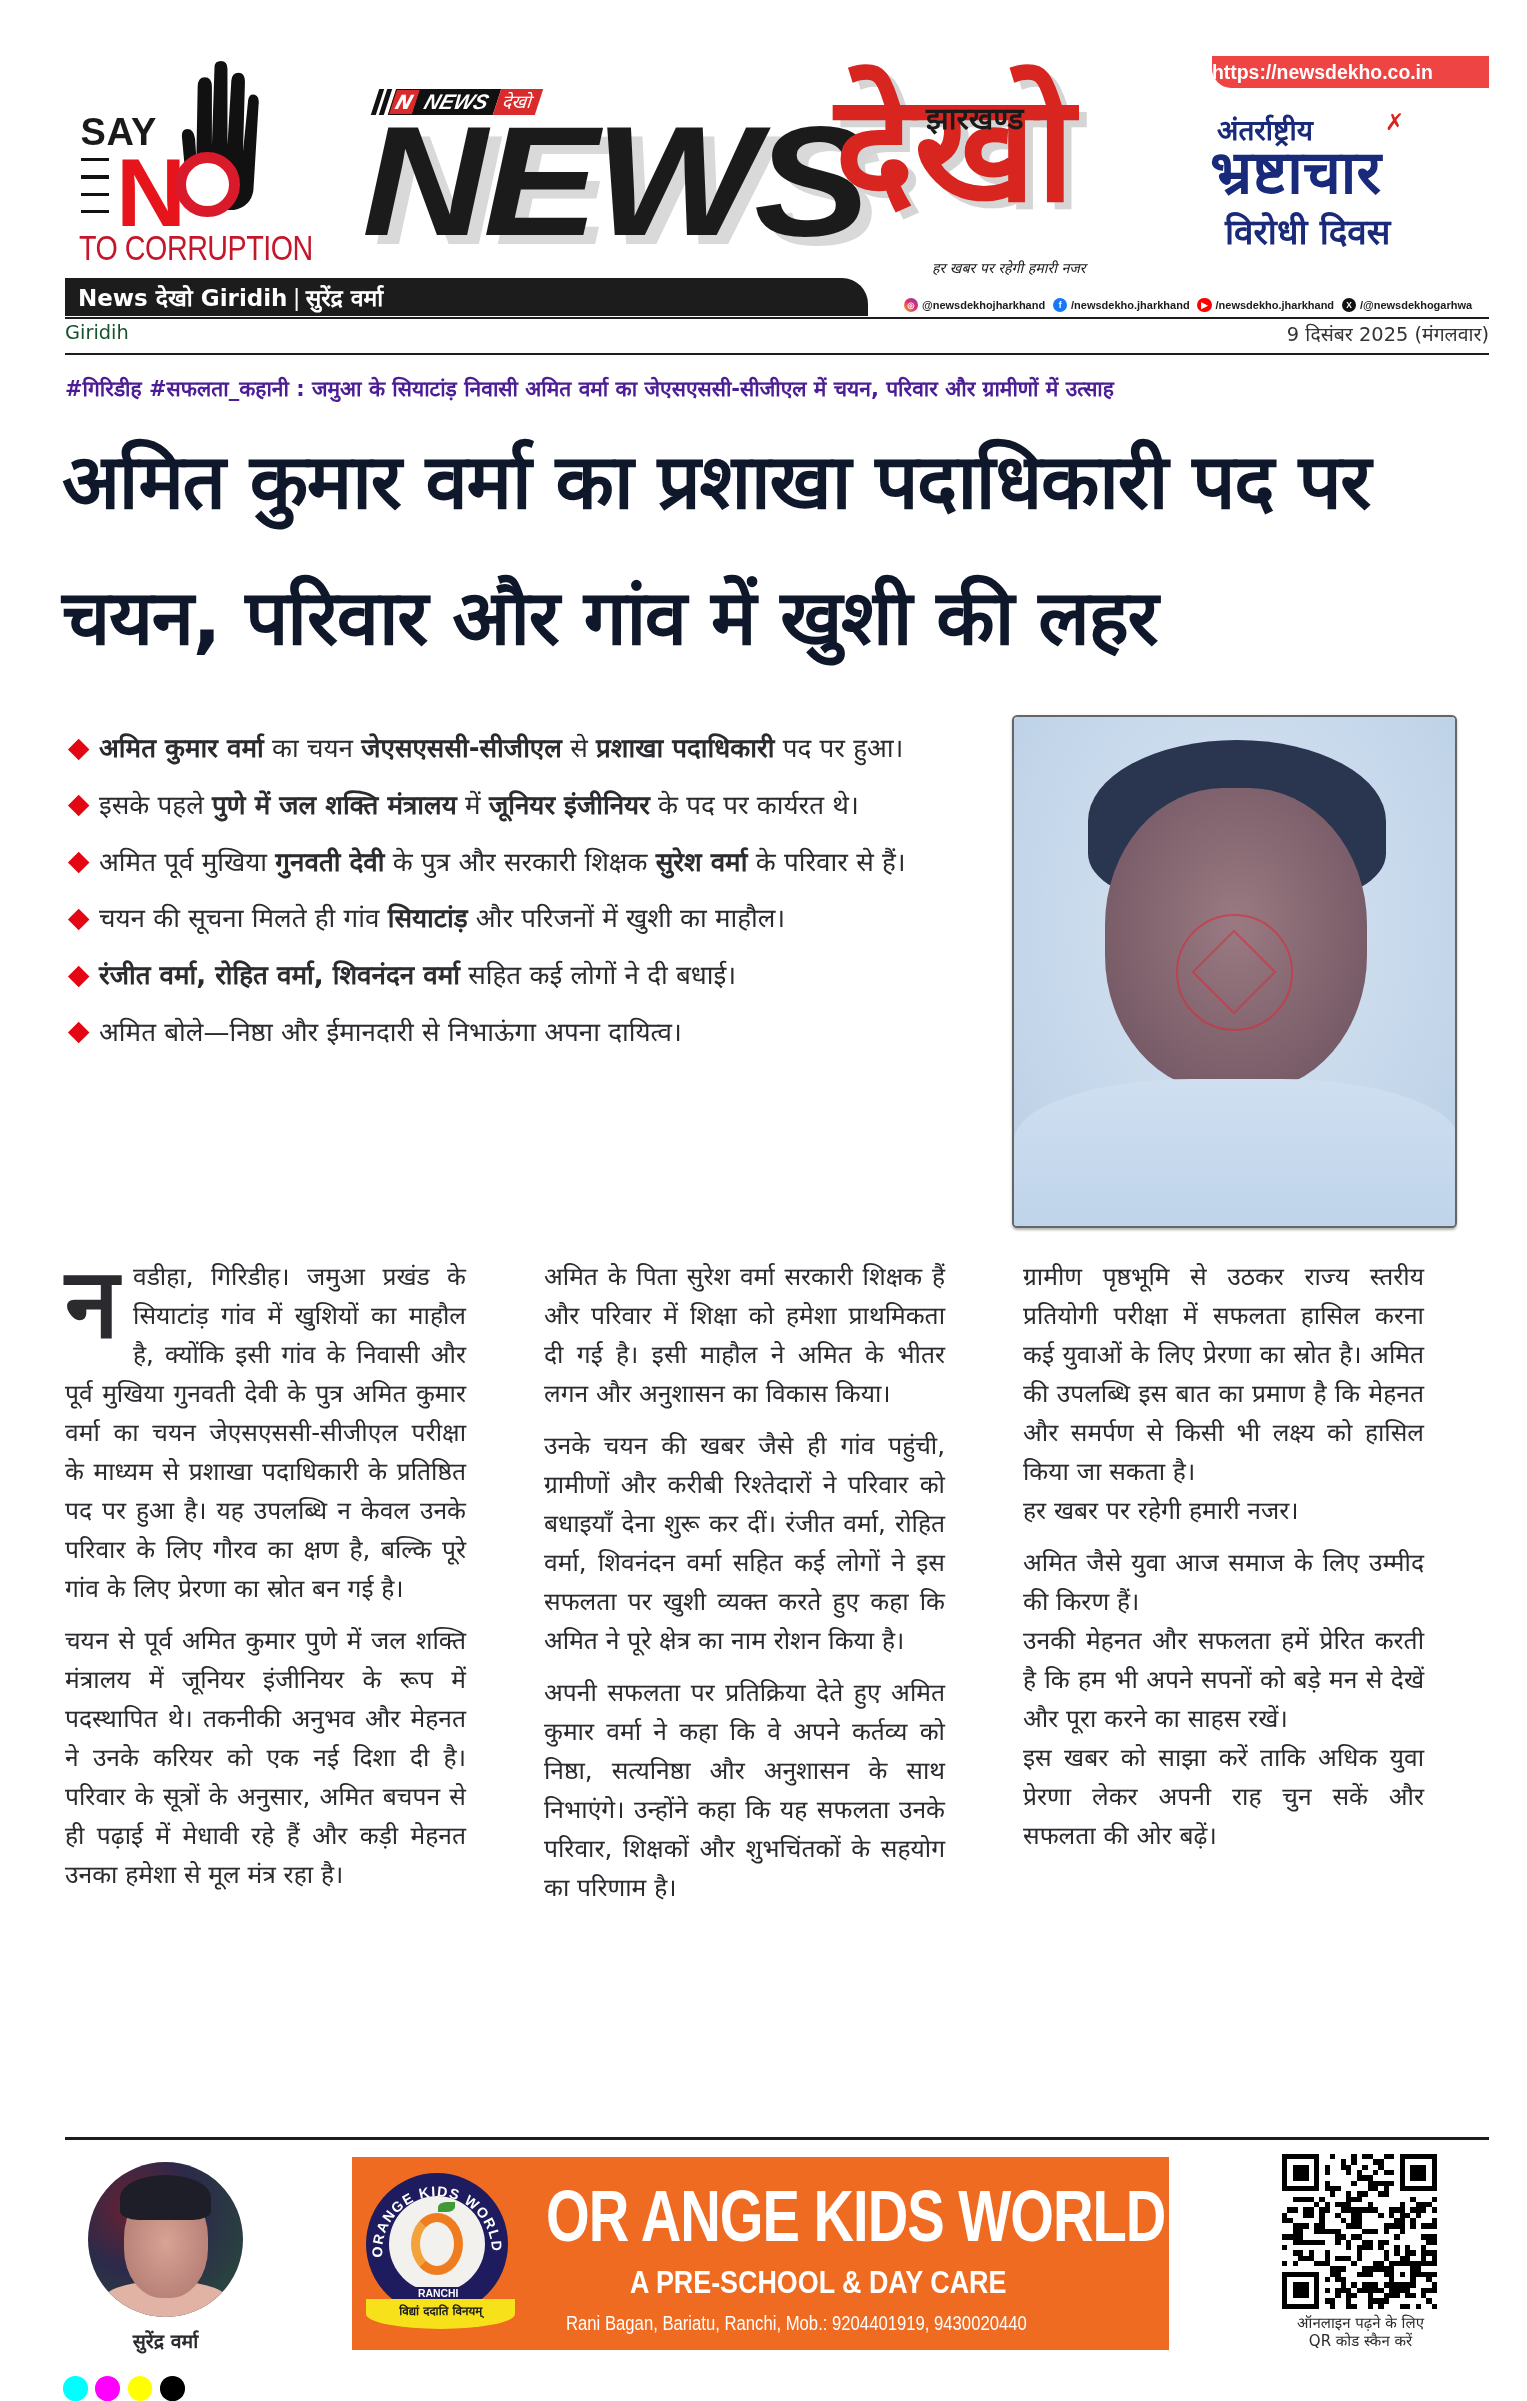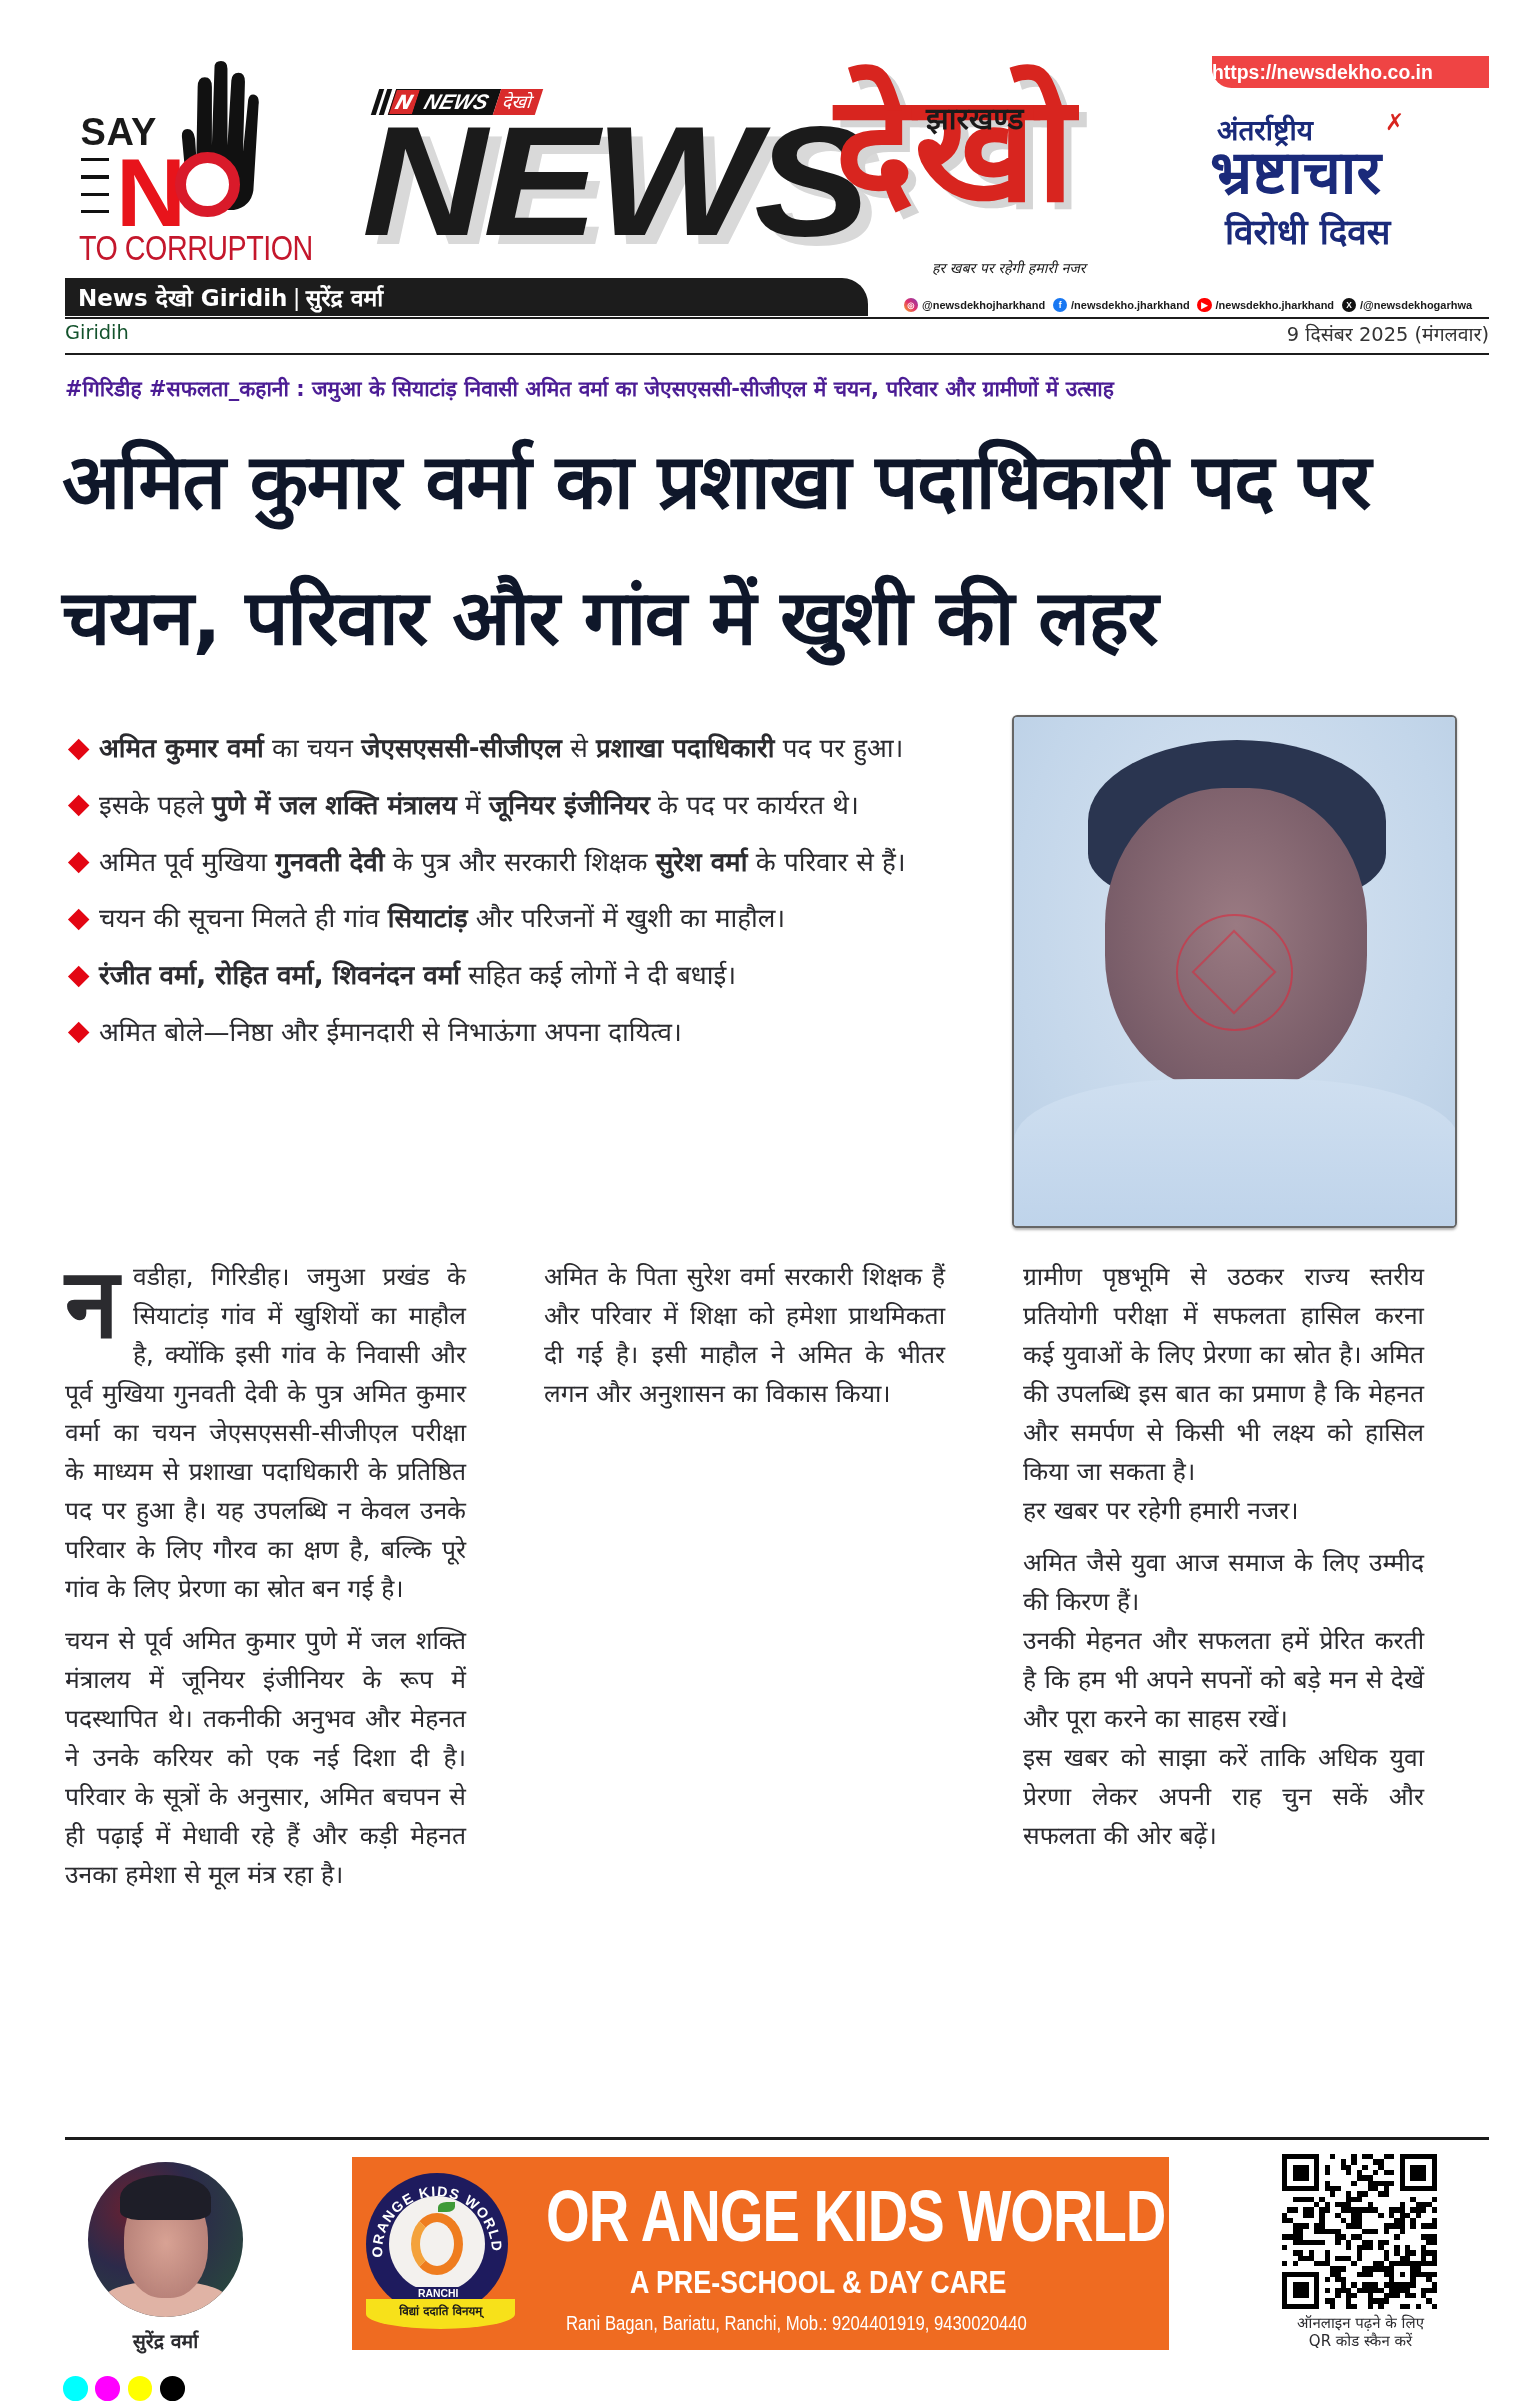--- a/index.html
+++ b/index.html
@@ -192,20 +192,22 @@
     </div>
 </div>
 
 <div class="col col-1">
   <p><span class="dropcap">न</span><span>वडीहा, गिरिडीह। जमुआ प्रखंड के सियाटांड़ गांव में खुशियों का माहौल है, क्योंकि इसी गांव के निवासी और पूर्व मुखिया गुनवती देवी के पुत्र अमित कुमार वर्मा का चयन जेएसएससी-सीजीएल परीक्षा के माध्यम से प्रशाखा पदाधिकारी के प्रतिष्ठित पद पर हुआ है। यह उपलब्धि न केवल उनके परिवार के लिए गौरव का क्षण है, बल्कि पूरे गांव के लिए प्रेरणा का स्रोत बन गई है।</span></p>
   <p>चयन से पूर्व अमित कुमार पुणे में जल शक्ति मंत्रालय में जूनियर इंजीनियर के रूप में पदस्थापित थे। तकनीकी अनुभव और मेहनत ने उनके करियर को एक नई दिशा दी है। परिवार के सूत्रों के अनुसार, अमित बचपन से ही पढ़ाई में मेधावी रहे हैं और कड़ी मेहनत उनका हमेशा से मूल मंत्र रहा है।</p>
 </div>
 
 <div class="col col-2">
   <p>अमित के पिता सुरेश वर्मा सरकारी शिक्षक हैं और परिवार में शिक्षा को हमेशा प्राथमिकता दी गई है। इसी माहौल ने अमित के भीतर लगन और अनुशासन का विकास किया।</p>
+  <p>उनके चयन की खबर जैसे ही गांव पहुंची, ग्रामीणों और करीबी रिश्तेदारों ने परिवार को बधाइयाँ देना शुरू कर दीं। रंजीत वर्मा, रोहित वर्मा, शिवनंदन वर्मा सहित कई लोगों ने इस सफलता पर खुशी व्यक्त करते हुए कहा कि अमित ने पूरे क्षेत्र का नाम रोशन किया है।</p>
+  <p>अपनी सफलता पर प्रतिक्रिया देते हुए अमित कुमार वर्मा ने कहा कि वे अपने कर्तव्य को निष्ठा, सत्यनिष्ठा और अनुशासन के साथ निभाएंगे। उन्होंने कहा कि यह सफलता उनके परिवार, शिक्षकों और शुभचिंतकों के सहयोग का परिणाम है।</p>
 </div>
 
 <div class="col col-3">
   <p class="tight">ग्रामीण पृष्ठभूमि से उठकर राज्य स्तरीय प्रतियोगी परीक्षा में सफलता हासिल करना कई युवाओं के लिए प्रेरणा का स्रोत है। अमित की उपलब्धि इस बात का प्रमाण है कि मेहनत और समर्पण से किसी भी लक्ष्य को हासिल किया जा सकता है।</p>
   <p style="text-align:left">हर खबर पर रहेगी हमारी नजर।</p>
   <p class="tight">अमित जैसे युवा आज समाज के लिए उम्मीद की किरण हैं।</p>
   <p class="tight">उनकी मेहनत और सफलता हमें प्रेरित करती है कि हम भी अपने सपनों को बड़े मन से देखें और पूरा करने का साहस रखें।</p>
   <p>इस खबर को साझा करें ताकि अधिक युवा प्रेरणा लेकर अपनी राह चुन सकें और सफलता की ओर बढ़ें।</p>
 </div>
 

